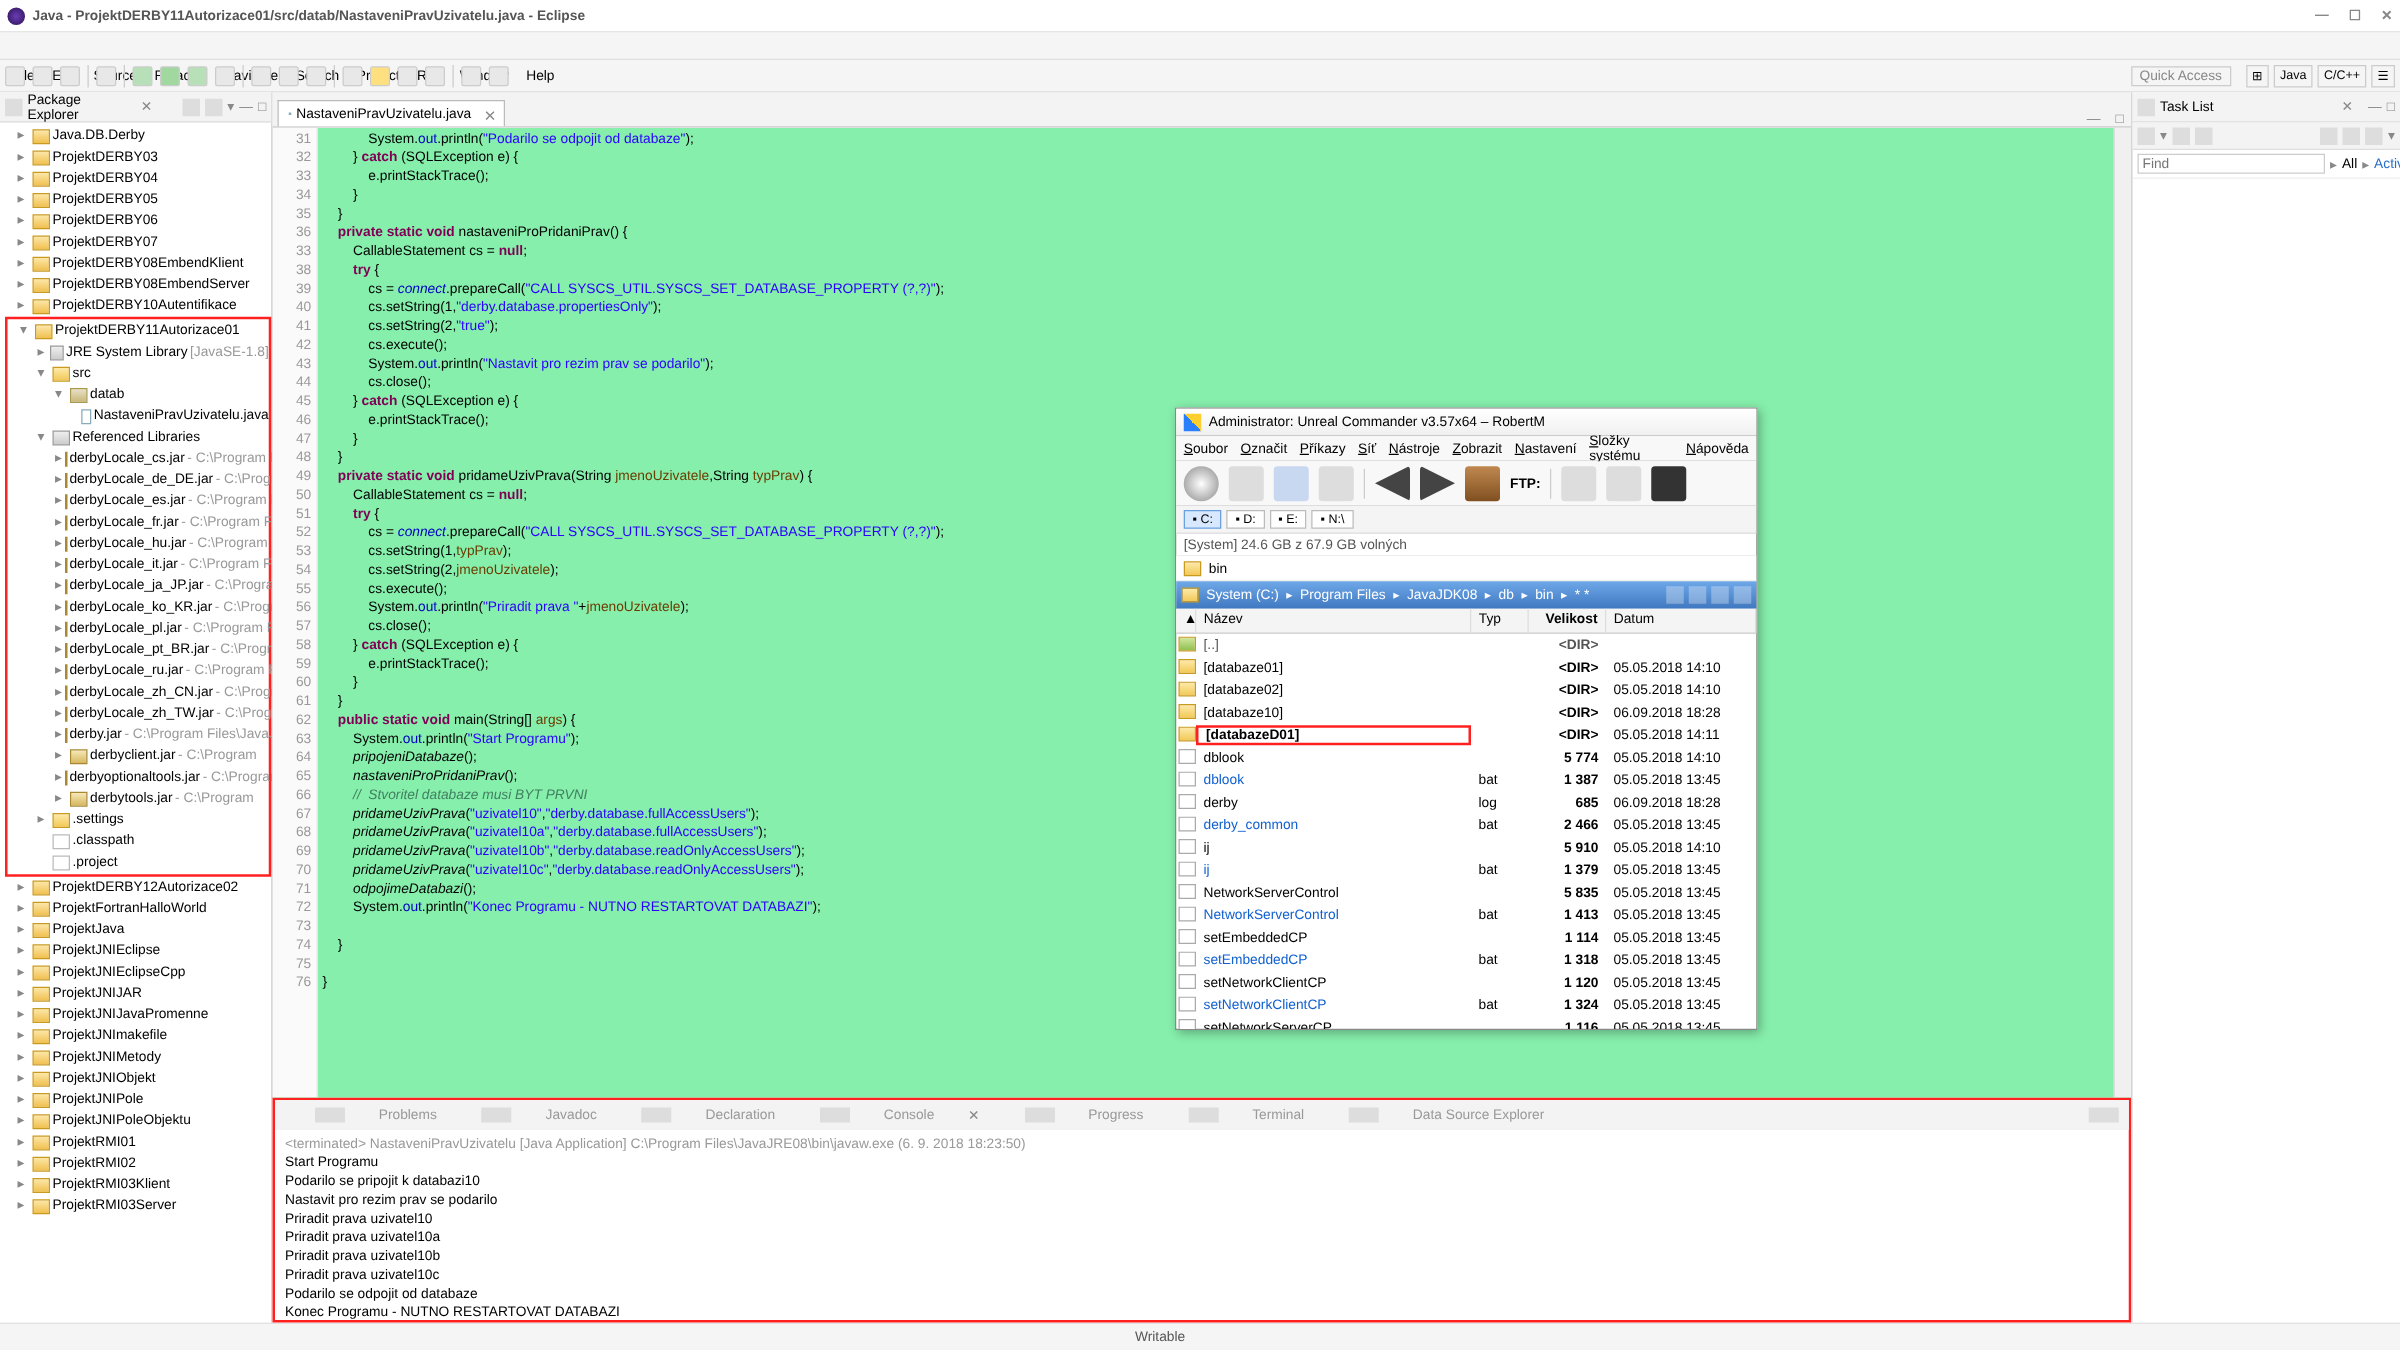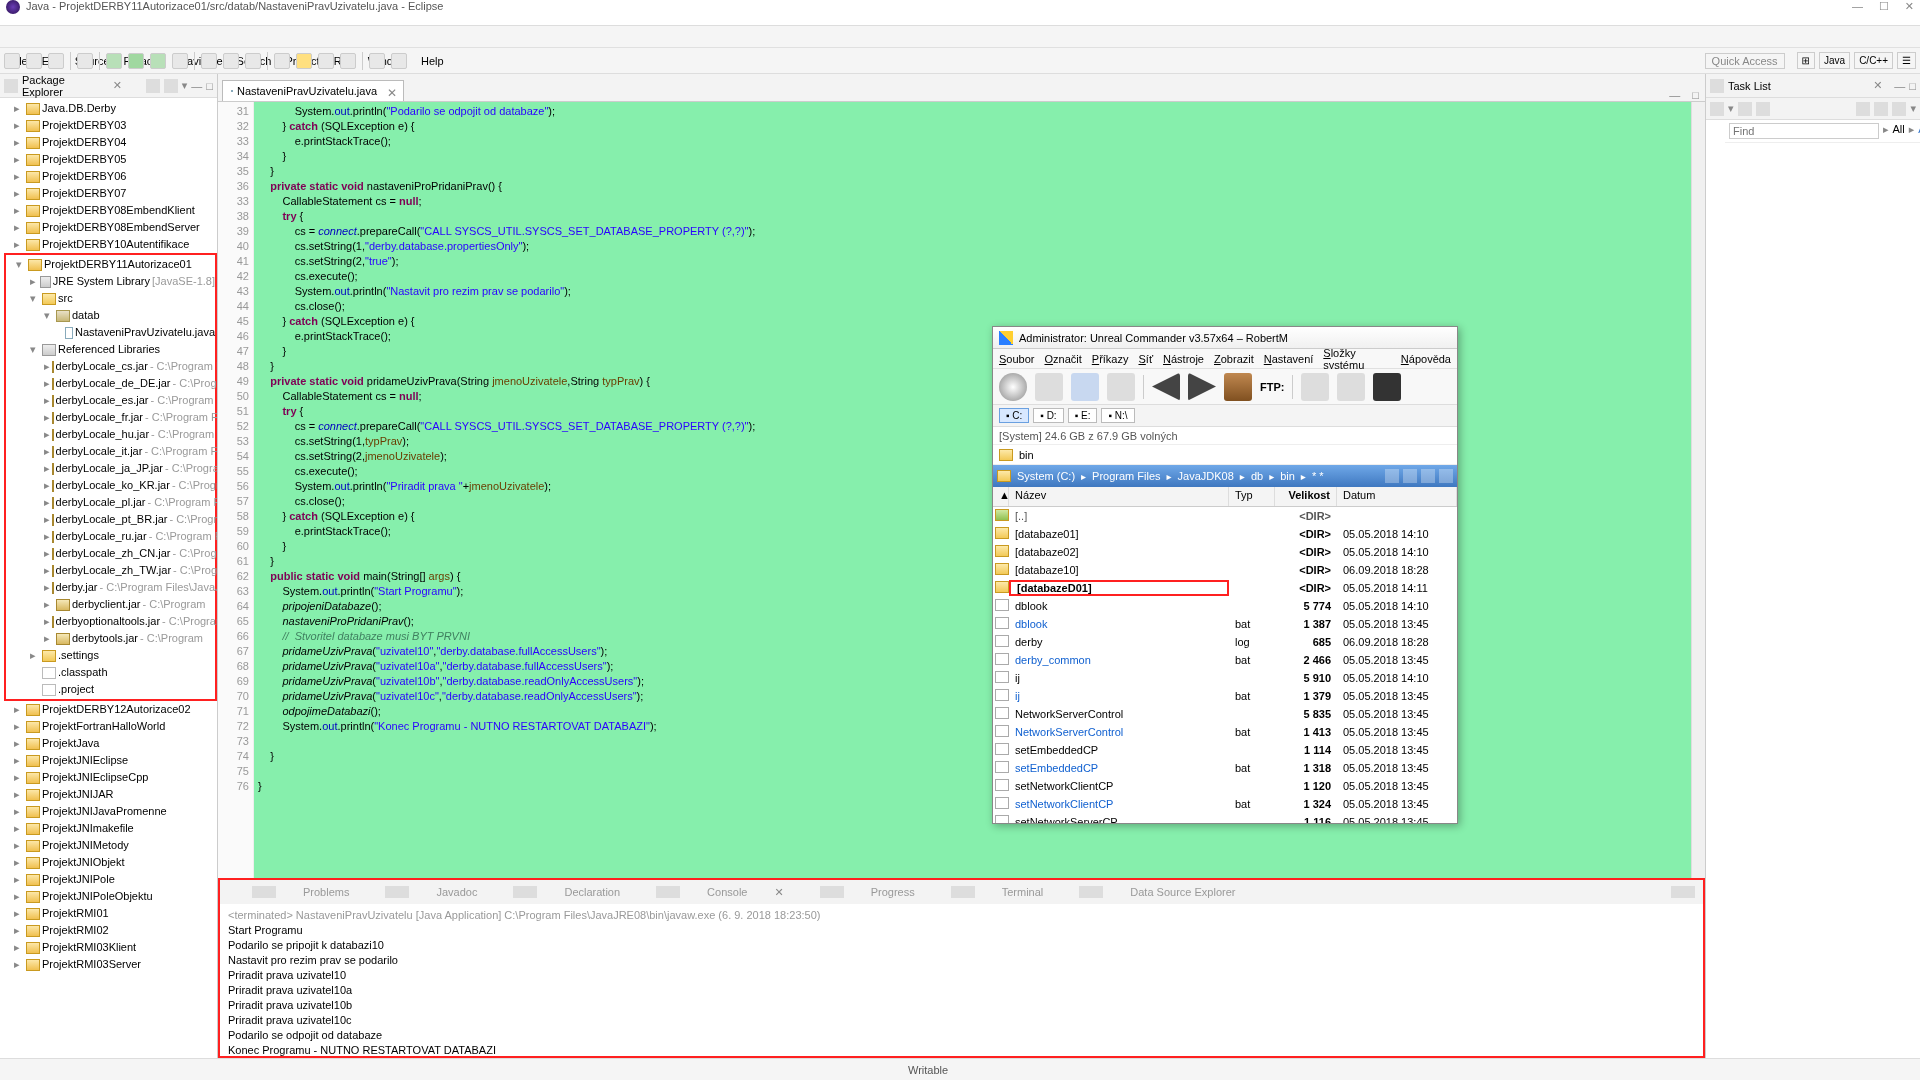--- a/index.html
+++ b/index.html
@@ -1,17 +1,17 @@
 <!DOCTYPE html>
 <html><head>
 <meta charset="utf-8">
 <style>
 * { margin:0; padding:0; box-sizing:border-box; font-family:"Segoe UI",Tahoma,sans-serif; font-size:11px; }
 body { background:#f0f0f0; width:1920px; height:1080px; overflow:hidden; position:relative; }
-.titlebar { height:26px; background:#fff; border-bottom:1px solid #ddd; display:flex; padding:0 6px; color:#555; }
+.titlebar { height:26px; background:#fff; border-bottom:1px solid #ddd; display:flex; align-items:center; padding:0 6px; color:#555;font-weight:bold; }
 .titlebar .win-controls { margin-left:auto; display:flex; gap:16px; color:#888; }
 .menubar { height:22px; background:#f5f5f5; display:flex; align-items:center; gap:2px; padding:0 4px; border-bottom:1px solid #e0e0e0; }
 .menubar span { padding:2px 6px;margin-top:48px; }
 .toolbar { height:26px; background:#f5f5f5; border-bottom:1px solid #ddd; display:flex; align-items:center; padding:0 4px; gap:6px; }
 .toolbar .tb-icon { width:16px; height:16px; display:inline-block; background:#e8e8e8; border:1px solid #ccc; border-radius:2px; }
 .quick { margin-left:auto; border:1px solid #ccc; padding:1px 6px; font-size:11px; color:#888; }
 .persp { display:flex; gap:4px; margin-left:6px; }
 .persp span { padding:2px 4px; border:1px solid #ccc; font-size:10px; }
 
 .workspace { display:flex; height:calc(100% - 26px - 22px - 26px - 22px); }
@@ -56,26 +56,26 @@
 .bottom-tabs span { color:#999; display:flex; align-items:center; gap:3px;padding-left:24px; }
 .bottom-tabs span.active { color:#000; }
 .bottom-tabs .bicon { width:12px; height:12px; background:#ddd; display:inline-block; }
 .console-body { flex:1; padding:4px 8px; font-family:Consolas,monospace; font-size:12px; line-height:15px; overflow:auto; }
 .term-line { color:#999; }
 
 
 .tasklist { width:215px; background:#fff; border-left:1px solid #ccc; display:flex; flex-direction:column; }
 .task-toolbar { height:22px; background:#f3f3f3; border-bottom:1px solid #ddd; display:flex; align-items:center; gap:4px; padding:0 4px; }
 .task-toolbar .ticon2 { width:14px; height:14px; background:#ddd; }
-.findrow { display:flex; gap:4px; padding:3px 4px; border-bottom:1px solid #eee;margin-left:19px; }
+.findrow { display:flex; align-items:center; gap:4px; padding:3px 4px; border-bottom:1px solid #eee; }
 .findrow input { flex:0 0 60px; border:1px solid #ccc; padding:1px 3px; font-size:11px; }
 .findrow .link { color:#2a6fc9; }
 
 
-.commander { position:absolute; left:992px; top:326px; width:466px; height:498px; background:#fff; border:1px solid #888; box-shadow:2px 2px 8px rgba(0,0,0,.3); display:flex; flex-direction:column; }
+.commander { position:absolute; left:940px; top:326px; width:466px; height:498px; background:#fff; border:1px solid #888; box-shadow:2px 2px 8px rgba(0,0,0,.3); display:flex; flex-direction:column; }
 .commander .cm-title { height:22px; background:linear-gradient(#fff,#f0f0f0); display:flex; align-items:center; padding:0 6px; gap:6px; border-bottom:1px solid #ccc; }
 .commander .cm-title .shield { width:14px; height:14px; background:linear-gradient(45deg,#2a7fff 50%,#ffcf30 50%); }
 .commander .cm-menu { height:20px; background:#f8f8f8; display:flex; gap:10px; padding:0 6px; align-items:center; border-bottom:1px solid #e0e0e0; }
 .commander .cm-menu span { }
 .commander .cm-menu u { text-decoration:underline; }
 .commander .cm-tb { height:36px; background:#f8f8f8; display:flex; align-items:center; gap:8px; padding:0 6px; border-bottom:1px solid #ddd; }
 .cm-tb .big { width:28px; height:28px; background:#ddd; border-radius:3px; }
 .cm-drives { height:22px; background:#f4f4f4; display:flex; gap:4px; padding:2px 6px; align-items:center; border-bottom:1px solid #ddd; }
 .cm-drives .drv { border:1px solid #bbb; padding:1px 6px; background:#fff; font-size:10px; }
 .cm-drives .drv.sel { background:#d8e8ff; border-color:#6aa0e0; }

